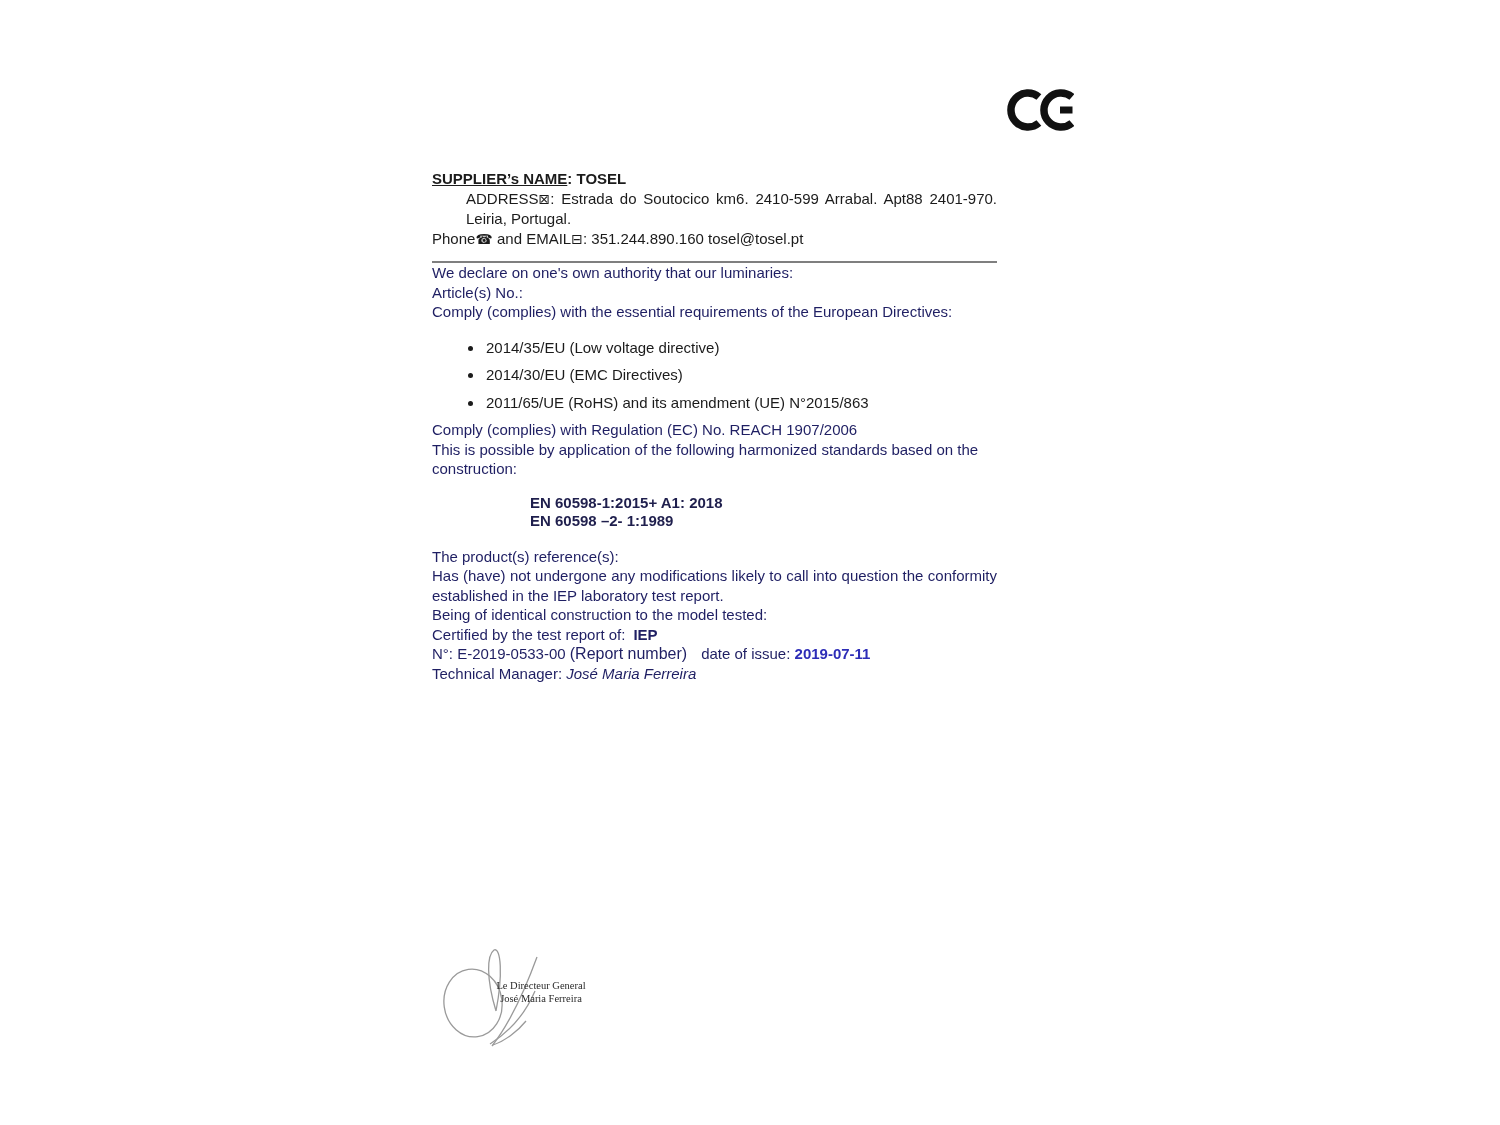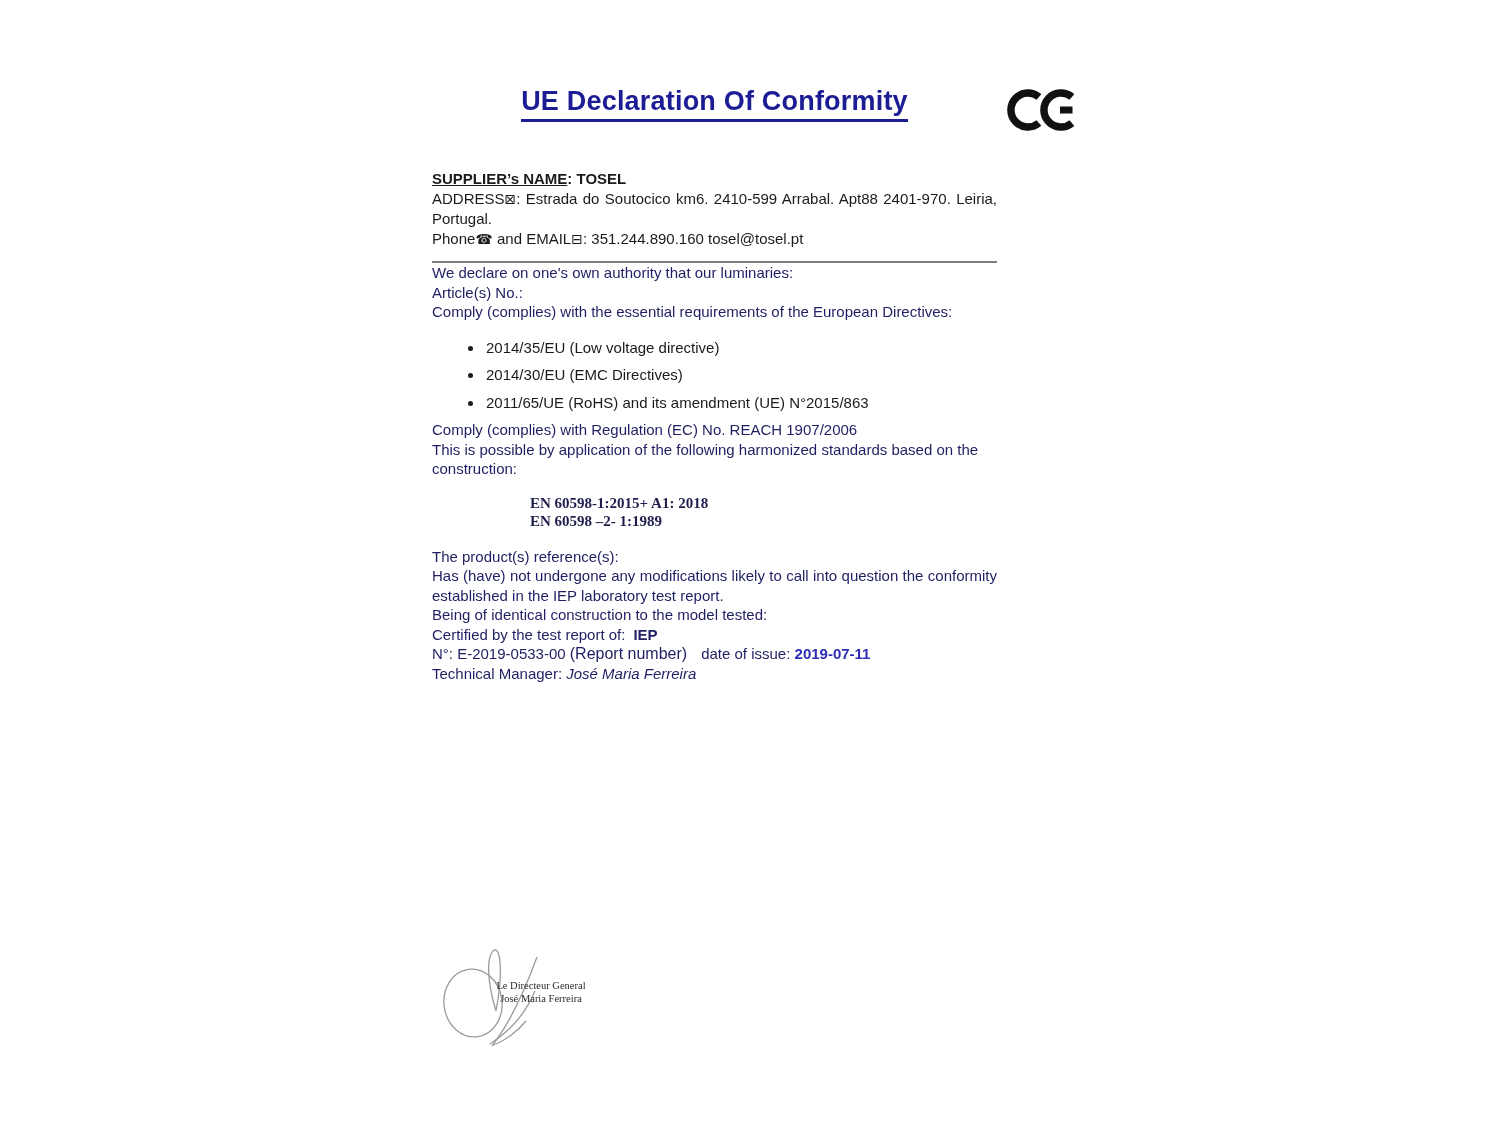--- a/index.html
+++ b/index.html
@@ -21,38 +21,38 @@
   }
   .ce-mark{position:absolute;left:1006px;top:84px;}
 
   
   .col{position:absolute;left:432px;top:0;width:565px;font-size:15px;line-height:19.5px;}
   .col p{margin:0;}
 
   .supplier{margin-top:169px;color:var(--ink,#1b1b1b);}
   .supplier .bold{font-weight:bold;}
   .supplier .u{text-decoration:underline;}
-  .supplier .addr{text-align:justify;}
+  .supplier .addr{text-align:justify;margin-left:34px;}
   .icon-glyph{font-size:14px;}
 
   .rule{border:none;border-top:2px solid var(--rule,#7f7f7f);margin:12px 0 0 0;}
 
   .p-declare{margin-top:24px;}
   .p-article{margin-top:15px;}
   .p-comply{margin-top:15px;}
 
   ul.directives{
     margin:16px 0 0 0;padding:0 0 0 44px;color:var(--ink,#1b1b1b);
     line-height:19.5px;
   }
   ul.directives li{margin:8px;padding-left:2px;}
 
   .p-reach{margin-top:16px;}
   .p-harmonized{margin-top:31px;}
-  .standards{margin:15px 0 0 98px;font-weight:bold;color:var(--std,#1f1f4d);line-height:18.5px;font-family:Liberation Serif, serif;}
+  .standards{margin:15px 0 0 98px;font-weight:bold;color:var(--std,#1f1f4d);line-height:18.5px;}
   .standards div{white-space:pre;}
 
   .product-block{margin-top:16px;}
   .product-block .just{text-align:justify;}
 
   .p-certified{margin-top:20px;}
   .p-certified .iep{font-weight:bold;margin-left:8px;}
 
   .p-report{margin-top:20px;}
   .p-report .report-note{font-size:16px;}
@@ -72,23 +72,20 @@
     position:absolute;left:51px;top:46px;width:120px;
     font-family:"Liberation Serif","DejaVu Serif",serif;
     font-size:10.5px;line-height:13px;color:#2a2a2a;text-align:center;
   }
 </style>
 </head>
 <body style="--navy: #1f1f63; --title-navy: #1c1c94; --ink: #1b1b1b; --std: #1f1f4d; --date-blue: #2d2db7; --rule: #7f7f7f; --sig: #9a9a9a;">
 
 <div class="doc">
 
-  <div class="title-row">
-    <span class="doc-title">UE Declaration Of Conformity</span>
-  </div>
 
   <div class="ce-mark">
     <svg width="68" height="52" viewBox="0 0 68 52" aria-hidden="true">
       <g fill="none" stroke="#111111" stroke-width="7.5">
         <path d="M32.9,13 A17,17 0 1 0 32.9,39"></path>
         <path d="M65.9,13 A17,17 0 1 0 65.9,39"></path>
         <path d="M54,26 H66.5" stroke-width="7"></path>
       </g>
     </svg>
   </div>

